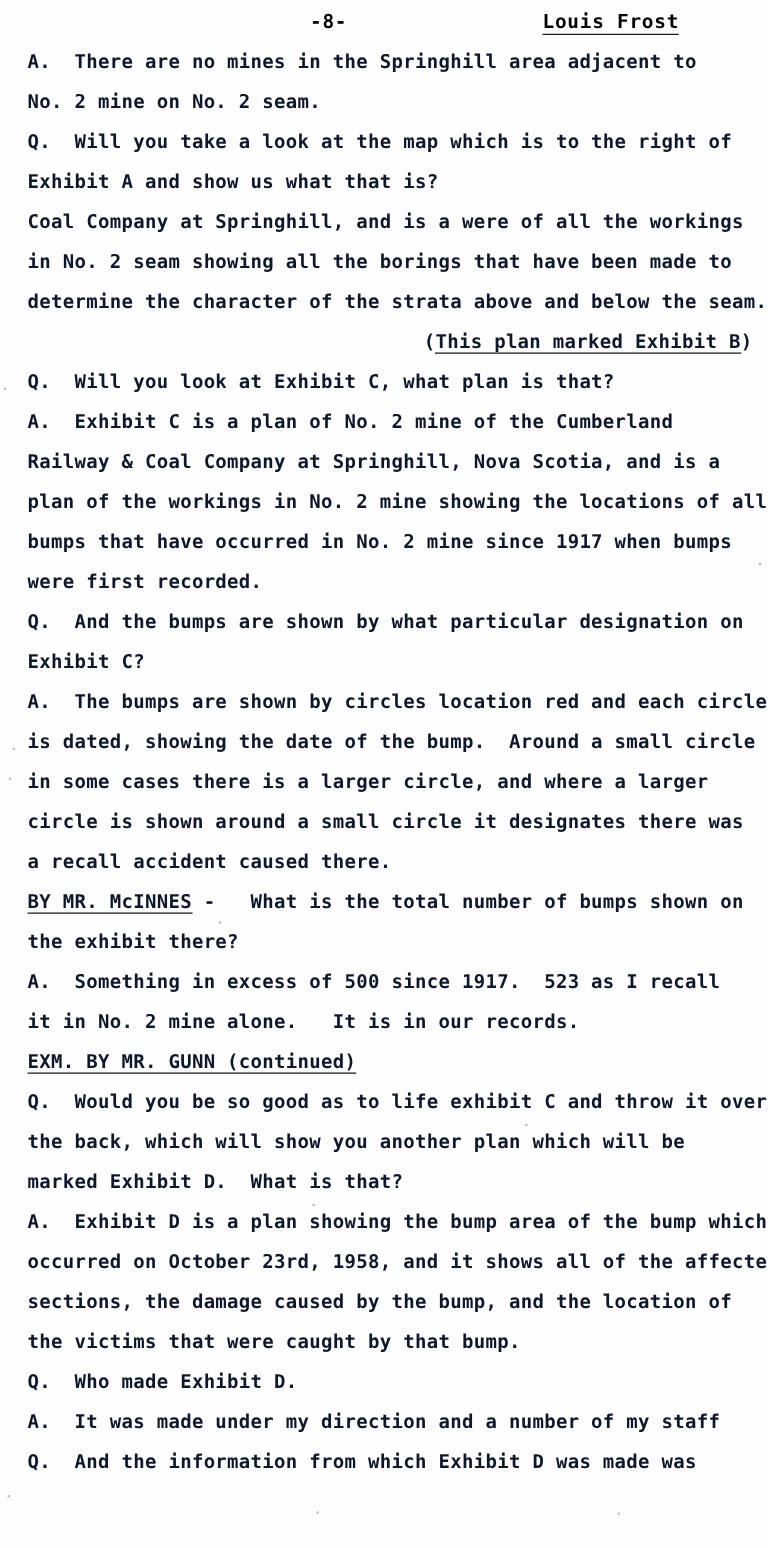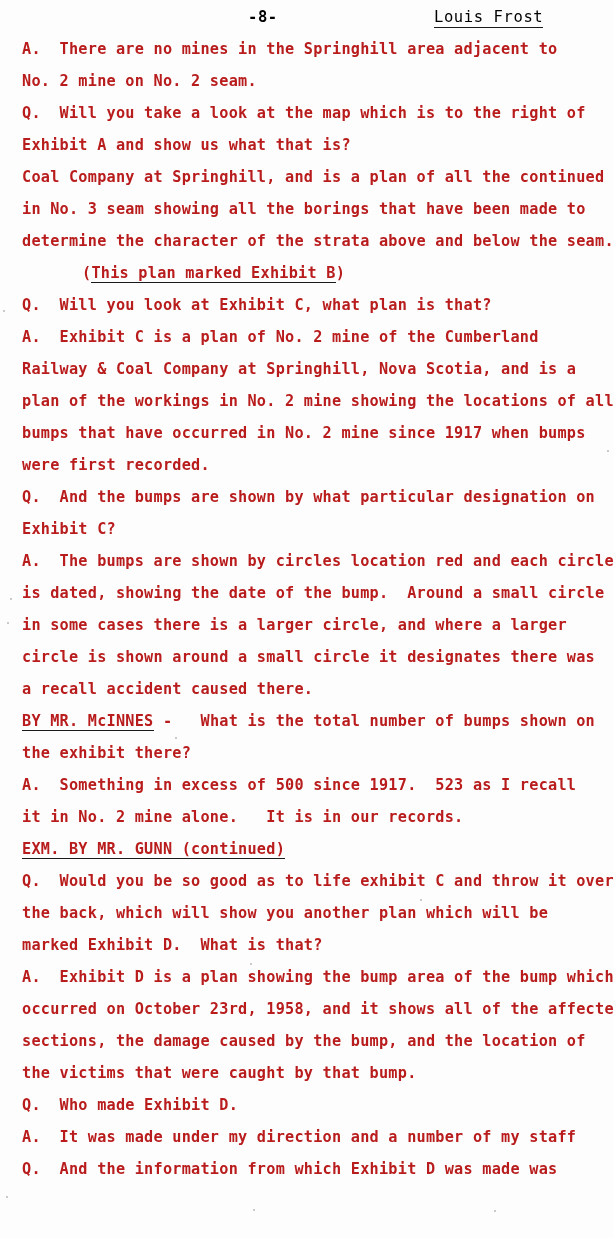--- a/index.html
+++ b/index.html
@@ -48,45 +48,46 @@
     font-size: 15.5px;
     font-weight: 700;
     letter-spacing: 0.6px;
     white-space: pre;
   }
   #witness-name {
     position: absolute;
     left: 434px;
     top: 0;
     font-size: 15.5px;
-    font-weight: 400;
+    font-weight: 700;
     letter-spacing: 0.6px;
     white-space: pre;
     border-bottom: 1.6px solid #1a1a1a;
     padding-bottom: 1px;
   }
 
   
   #body-text {
     position: absolute;
     left: 22px;
     top: 33px;
     width: 580px;
   }
   .line {
     height: 32px;
     line-height: 32px;
     font-size: 15.2px;
     font-weight: 700;
     letter-spacing: 0.25px;
     white-space: pre;
-    color: #b91c1c;
+    color: #0f172a;
   }
   .line.indent {
     padding-left: 60px;
+    text-align: right;
   }
   
   .u {
     border-bottom: 1.6px solid #1a1a1a;
     padding-bottom: 0px;
   }
 </style>
 </head>
 <body>
 
@@ -95,22 +96,22 @@
   <div id="header">
     <div id="page-number">-8-</div>
     <div id="witness-name">Louis Frost</div>
   </div>
 
   <div id="body-text">
       <div class="line"><span>A.  There are no mines in the Springhill area adjacent to</span></div>
       <div class="line"><span>No. 2 mine on No. 2 seam.</span></div>
       <div class="line"><span>Q.  Will you take a look at the map which is to the right of</span></div>
       <div class="line"><span>Exhibit A and show us what that is?</span></div>
-      <div class="line"><span>Coal Company at Springhill, and is a plan of all the continued</span></div>
-      <div class="line"><span>in No. 3 seam showing all the borings that have been made to</span></div>
+      <div class="line"><span>Coal Company at Springhill, and is a were of all the workings</span></div>
+      <div class="line"><span>in No. 2 seam showing all the borings that have been made to</span></div>
       <div class="line"><span>determine the character of the strata above and below the seam.</span></div>
       <div class="line indent"><span>(</span><span class="u">This plan marked Exhibit B</span><span>)</span></div>
       <div class="line"><span>Q.  Will you look at Exhibit C, what plan is that?</span></div>
       <div class="line"><span>A.  Exhibit C is a plan of No. 2 mine of the Cumberland</span></div>
       <div class="line"><span>Railway &amp; Coal Company at Springhill, Nova Scotia, and is a</span></div>
       <div class="line"><span>plan of the workings in No. 2 mine showing the locations of all</span></div>
       <div class="line"><span>bumps that have occurred in No. 2 mine since 1917 when bumps</span></div>
       <div class="line"><span>were first recorded.</span></div>
       <div class="line"><span>Q.  And the bumps are shown by what particular designation on</span></div>
       <div class="line"><span>Exhibit C?</span></div>

